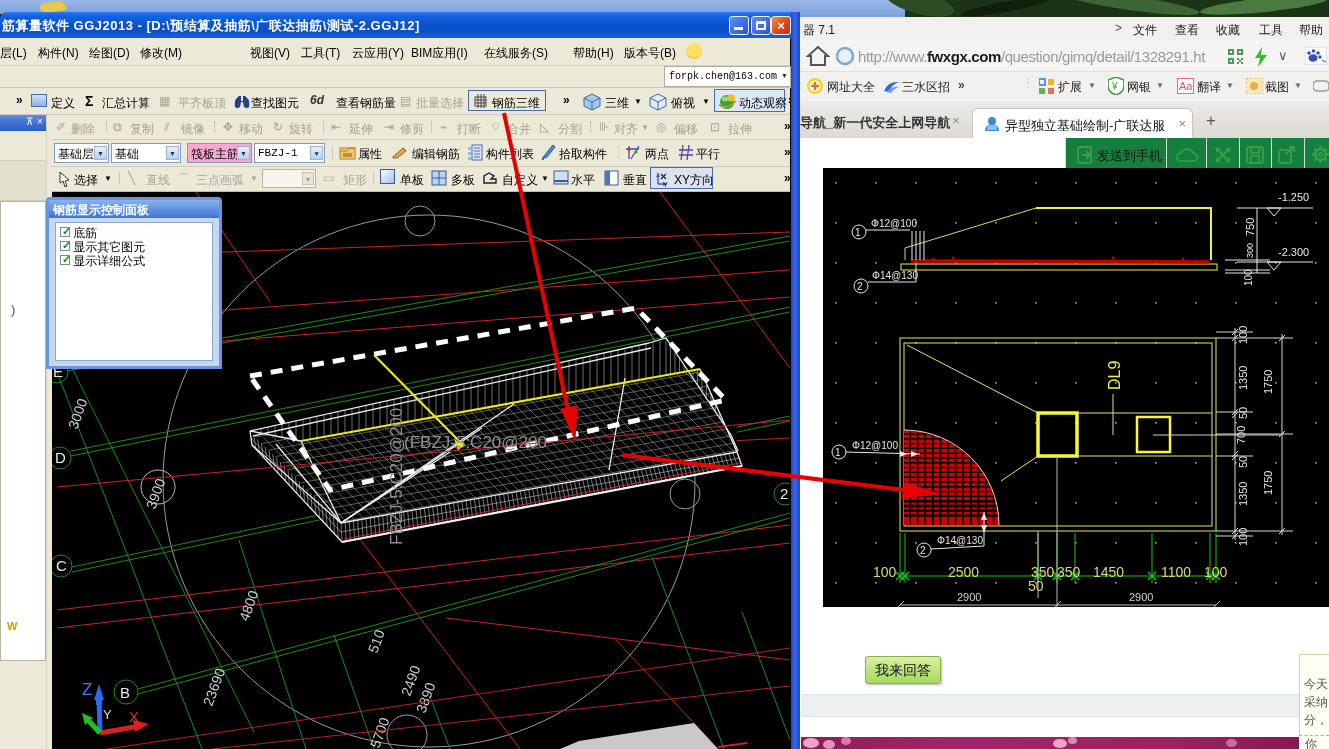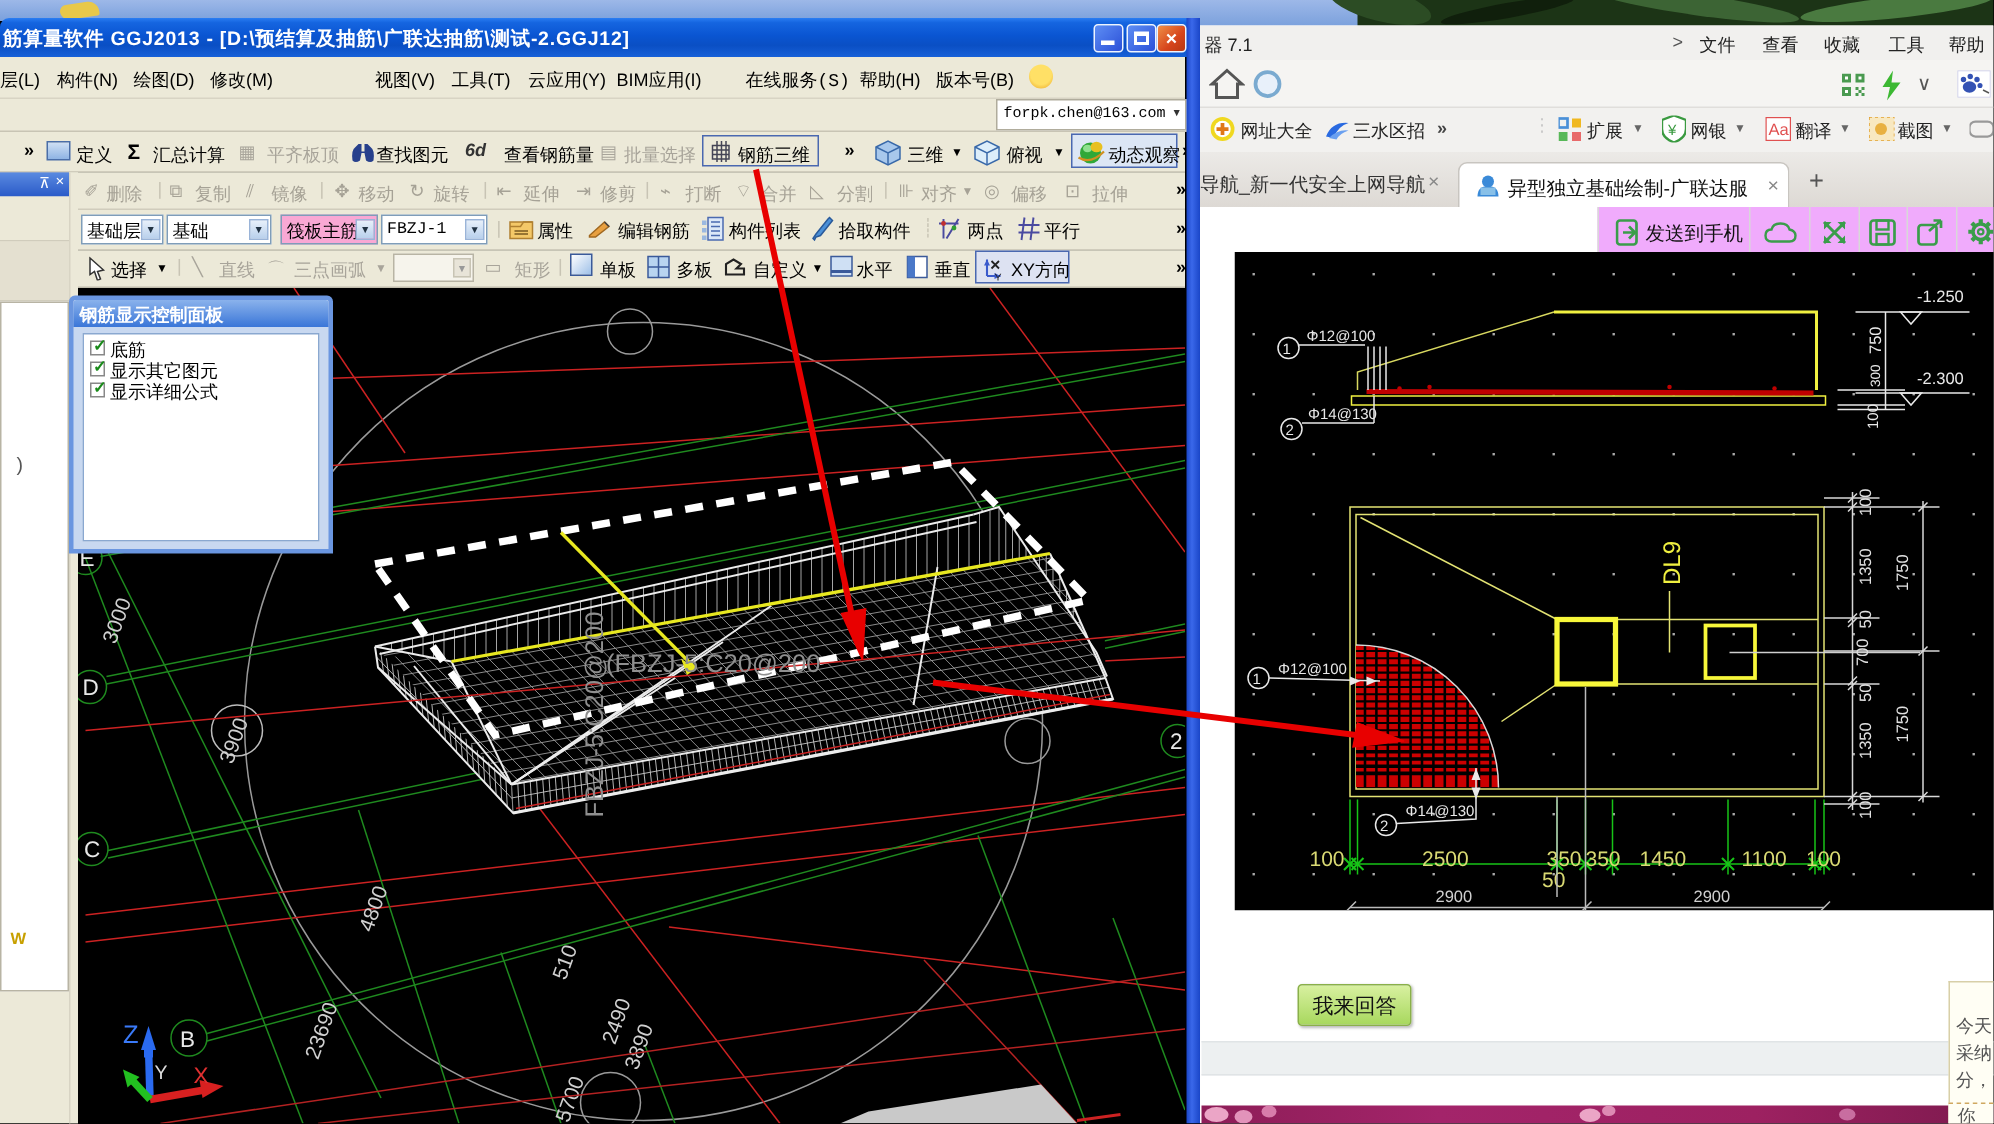--- a/index.html
+++ b/index.html
@@ -38,21 +38,21 @@
 <div class="abs beige" style="left:0;top:38px;width:790px;height:28px;border-bottom:1px solid #d8d4c4;font-size:12px;color:#000;">
  <span class="abs" style="left:0;top:7px;">层(L)</span>
  <span class="abs" style="left:38px;top:7px;">构件(N)</span>
  <span class="abs" style="left:89px;top:7px;">绘图(D)</span>
  <span class="abs" style="left:140px;top:7px;">修改(M)</span>
  <span class="abs" style="left:191px;top:7px;margin-top:45px;">钢筋量(Q)</span>
  <span class="abs" style="left:250px;top:7px;">视图(V)</span>
  <span class="abs" style="left:301px;top:7px;">工具(T)</span>
  <span class="abs" style="left:352px;top:7px;">云应用(Y)</span>
  <span class="abs" style="left:411px;top:7px;">BIM应用(I)</span>
- <span class="abs" style="left:497px;top:7px;font-family:Liberation Mono, monospace;">在线服务(S)</span>
+ <span class="abs" style="left:484px;top:7px;">在线服务(S)</span>
  <span class="abs" style="left:573px;top:7px;">帮助(H)</span>
  <span class="abs" style="left:624px;top:7px;">版本号(B)</span>
  <span class="abs" style="left:686px;top:5px;width:16px;height:16px;background:radial-gradient(circle at 50% 40%,#ffe066 55%,#e8a020);border-radius:50%;"></span>
 </div>
 
 <div class="abs beige" style="left:0;top:66px;width:818px;height:22px;border-bottom:1px solid #c8c4b4;padding-left:27px;">
  <div style="position:absolute;left:664px;top:0px;width:127px;height:21px;background:#fff;border:1px solid #b0ac9c;"></div>
  <div style="position:absolute;left:669px;top:5px;font-size:10px;font-family:'Liberation Mono',monospace;color:#000;">forpk.chen@163.com</div>
  <div style="position:absolute;left:781px;top:6px;font-size:7px;color:#333;">▼</div>
 </div>
@@ -727,20 +727,21 @@
  <span style="position:absolute;left:499px;top:5px;">帮助</span>
 </div>
 
 <div class="abs" style="left:800px;top:40px;width:529px;height:32px;background:#f5f4f2;border-bottom:1px solid #e0dedb;">
  <svg width="24" height="22" style="position:absolute;left:6px;top:5px;">
       <path d="M12 2 L22 11 L19 11 L19 20 L5 20 L5 11 L2 11 Z" fill="none" stroke="#555" stroke-width="2"></path>
     </svg>
  <svg width="22" height="22" style="position:absolute;left:34px;top:5px;">
       <circle cx="11" cy="11" r="8" fill="#e8f0fa" stroke="#7aaad0" stroke-width="2.5"></circle>
     </svg>
+ <div style="position:absolute;left:58px;top:8px;font-size:15px;letter-spacing:-0.4px;color:#9a9a9a;white-space:nowrap;overflow:hidden;width:368px;">http://www.<span style="color:#1a1a1a;font-weight:bold;">fwxgx.com</span>/question/gimq/detail/1328291.ht</div>
  <svg width="16" height="16" style="position:absolute;left:428px;top:9px;">
       <g fill="#4a9a50">
         <rect x="0" y="0" width="6" height="6"></rect>
         <rect x="2" y="2" width="2" height="2" fill="#fff"></rect>
         <rect x="9" y="0" width="6" height="6"></rect>
         <rect x="11" y="2" width="2" height="2" fill="#fff"></rect>
         <rect x="0" y="9" width="6" height="6"></rect>
         <rect x="2" y="11" width="2" height="2" fill="#fff"></rect>
         <rect x="9" y="9" width="2" height="2"></rect>
         <rect x="13" y="9" width="2" height="2"></rect>
@@ -803,36 +804,36 @@
       <circle cx="8" cy="8" r="4" fill="#e8b040"></circle>
     </svg>
  <span style="position:absolute;left:465px;top:7px;">截图</span>
     <span style="position:absolute;left:494px;top:9px;font-size:8px;color:#666;">▼</span>
  <svg width="16" height="14" style="position:absolute;left:513px;top:7px;">
       <rect x="0" y="2" width="16" height="10" rx="4" fill="none" stroke="#999" stroke-width="1.5"></rect>
     </svg>
 </div>
 
 <div class="abs" style="left:800px;top:101px;width:529px;height:37px;background:linear-gradient(180deg,#eceae7,#ddd9d4);">
- <span style="position:absolute;left:0px;top:13px;font-size:13px;color:#333;white-space:nowrap;">导航_新一代安全上网导航</span>
+ <span style="position:absolute;left:0px;top:13px;font-size:13px;color:#333;white-space:nowrap;font-weight:bold;">导航_新一代安全上网导航</span>
  <span style="position:absolute;left:152px;top:12px;color:#888;font-size:13px;">×</span>
  <div style="position:absolute;left:172px;top:7px;width:221px;height:30px;background:#fff;border:1px solid #c8c5c0;border-bottom:none;border-radius:6px 6px 0 0;">
   <svg width="18" height="18" style="position:absolute;left:10px;top:6px;">
         <circle cx="9" cy="6" r="4" fill="#3a8ad8"></circle>
         <path d="M2 16 Q2 9 9 9 Q16 9 16 16 Z" fill="#3a8ad8"></path>
         <rect x="4" y="10" width="10" height="5" fill="#88c0e8"></rect>
       </svg>
   <span style="position:absolute;left:32px;top:8px;font-size:13px;color:#111;white-space:nowrap;overflow:hidden;width:160px;display:inline-block;">异型独立基础绘制-广联达服务</span>
   <span style="position:absolute;right:6px;top:7px;color:#888;font-size:13px;">×</span>
  </div>
  <span style="position:absolute;left:406px;top:10px;font-size:17px;color:#555;">+</span>
 </div>
 
 <div class="abs" style="left:800px;top:138px;width:529px;height:30px;background:#fff;">
- <div style="position:absolute;left:265px;top:0;width:264px;height:30px;background:#f0abfc;border-left:1px solid #d8d8d8;">
+ <div style="position:absolute;left:265px;top:0;width:264px;height:30px;background:#15803d;border-left:1px solid #d8d8d8;">
   <svg width="18" height="18" style="position:absolute;left:11px;top:8px;">
         <rect x="1" y="1" width="13" height="16" rx="2" fill="none" stroke="#3a9d4a" stroke-width="1.8"></rect>
         <path d="M5 9 H12 M9 5 L13 9 L9 13" stroke="#3a9d4a" stroke-width="1.8" fill="none"></path>
       </svg>
   <span style="position:absolute;left:31px;top:9px;font-size:13px;color:#111;">发送到手机</span>
   <div style="position:absolute;left:100px;top:0;width:1px;height:30px;background:#d8d8d8;"></div>
   <svg width="22" height="16" style="position:absolute;left:110px;top:9px;">
         <path d="M5 14 Q1 14 1 10 Q1 6 5 6 Q6 2 11 2 Q16 2 17 6 Q21 7 21 10 Q21 14 17 14 Z" fill="none" stroke="#3a9d4a" stroke-width="1.6"></path>
       </svg>
   <div style="position:absolute;left:140px;top:0;width:1px;height:30px;background:#d8d8d8;"></div>

